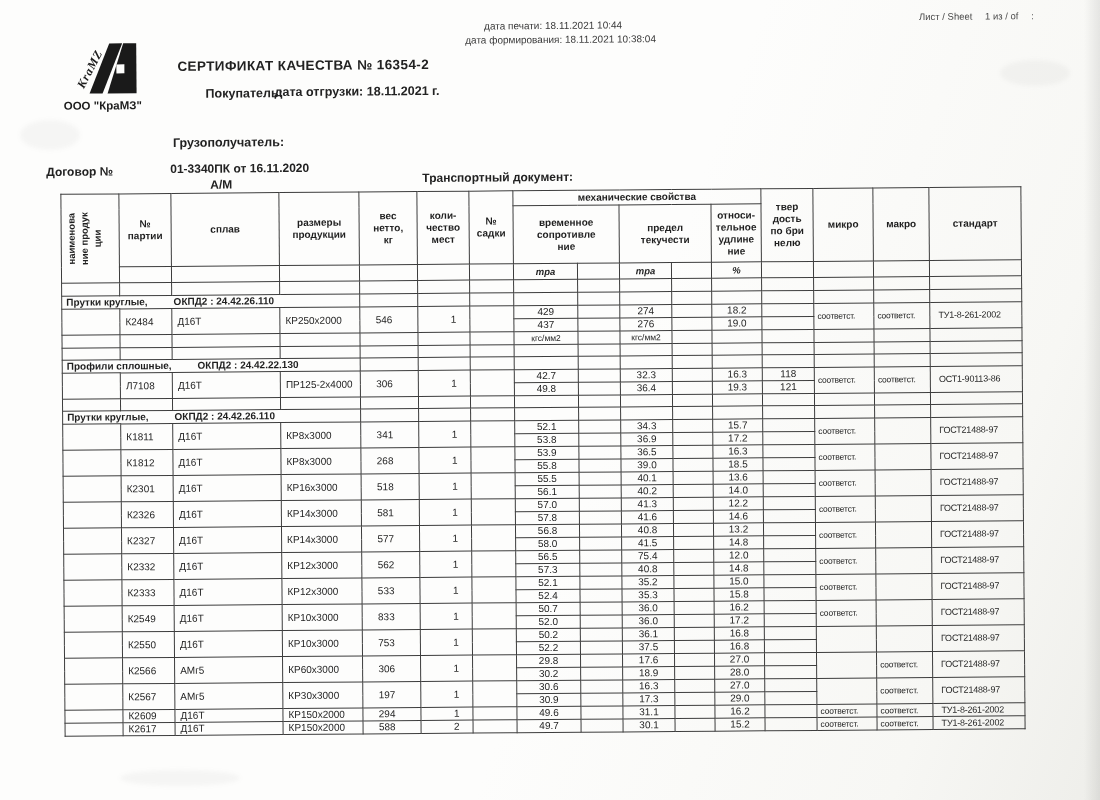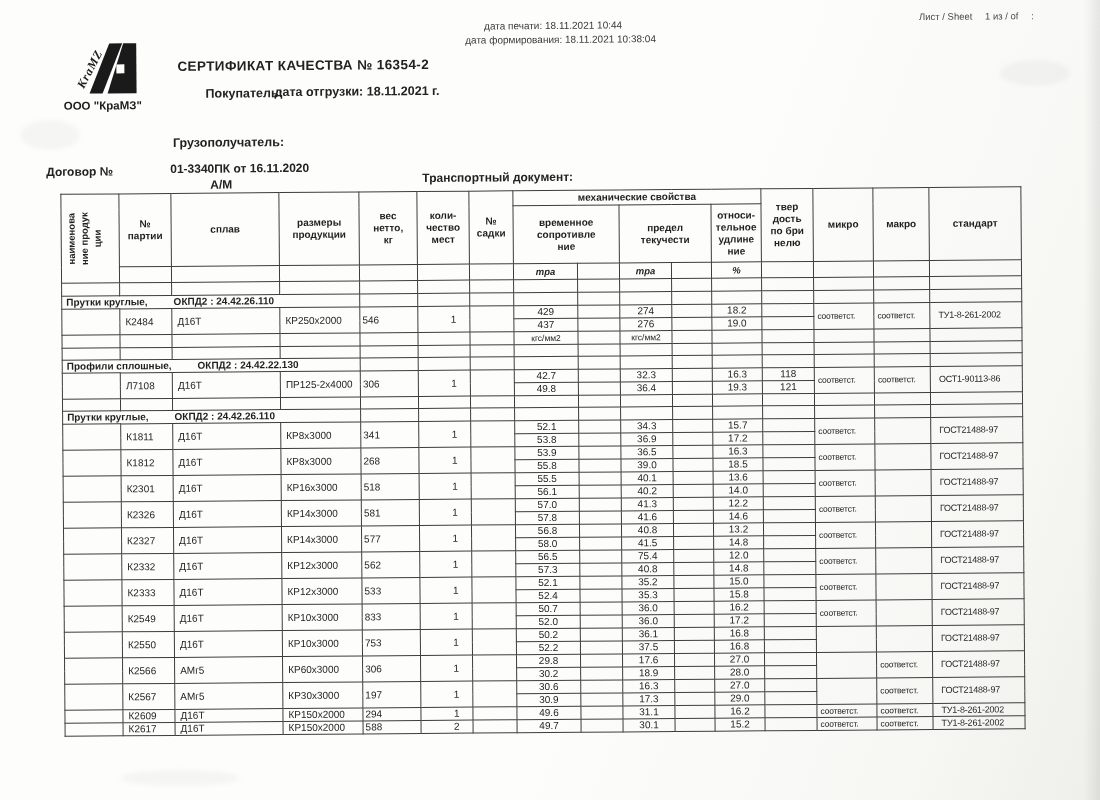--- a/index.html
+++ b/index.html
@@ -70,21 +70,21 @@
   .vtext {
     position:absolute; left:50%; top:50%;
     width:78px; height:50px;
     transform: translate(-50%,-50%) rotate(-90deg);
     font-weight:bold; font-size:9.5px; white-space:pre-line; line-height:1.35;
     text-align:center;
   }
   td.grp { text-align:left; font-weight:bold; padding-left:4px; white-space:nowrap; }
   td.grp .okpd { margin-left:26px; }
   td.tl { text-align:left; padding-left:5px; }
-  td.tr1 { text-align:left; padding-right:25px; }
+  td.tr1 { text-align:right; padding-right:25px; }
   td.tr2 { text-align:right; padding-right:13px; }
   td.conf { font-size:8.5px; text-align:left; padding-left:3px; letter-spacing:-0.2px; }
   td.std  { font-size:9px;  text-align:left; padding-left:8px; letter-spacing:-0.2px; }
   td.kgs  { font-size:8.5px;margin-left:24px; }
   tr.spacer td { height:12px; }
 </style>
 </head>
 <body>
 
 <div class="paper"></div>

